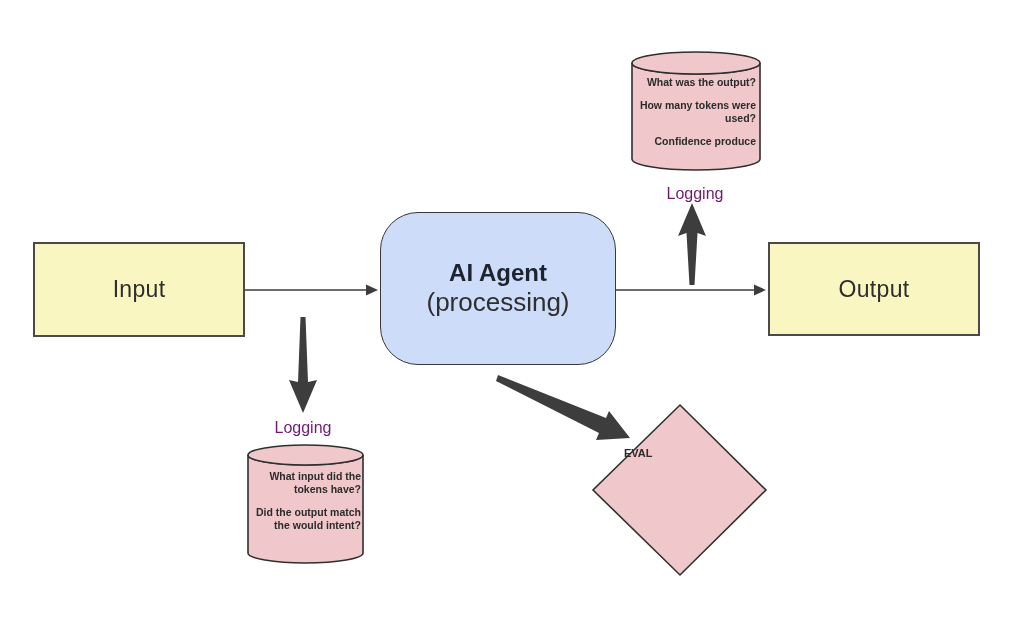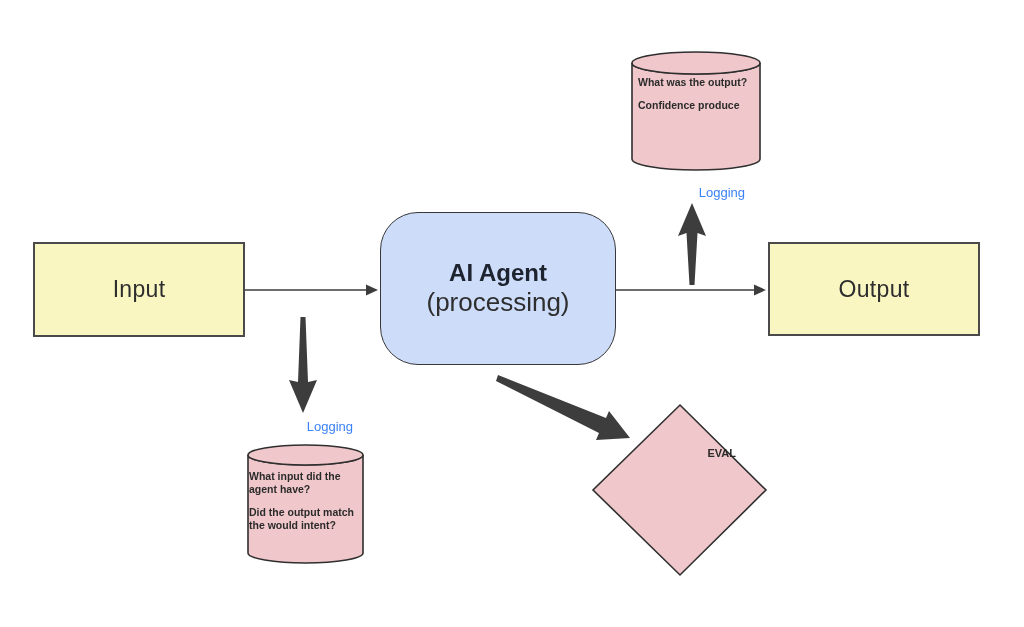--- a/index.html
+++ b/index.html
@@ -20,32 +20,32 @@
   .node{position:absolute;display:flex;flex-direction:column;align-items:center;justify-content:center;text-align:center}
   .rect-node{background:var(--yellow-fill,#f9f6c1);border:2px solid var(--box-stroke,#4a4a4a)}
   #node-input{left:33px;top:242px;width:212px;height:95px}
   #node-output{left:768px;top:242px;width:212px;height:94px}
   #node-agent{left:380px;top:212px;width:236px;height:153px;background:var(--blue-fill,#cddcf9);
               border:1.8px solid #383838;border-radius:38px}
   .node-label{font-size:23px;color:#2e2e2e;letter-spacing:.3px}
   .agent-title{font-size:24px;font-weight:bold;color:#1e2330}
   .agent-sub{font-size:26px;color:#2e2e2e}
 
-  .db-text{position:absolute;text-align:left;font-size:10.5px;font-weight:bold;
+  .db-text{position:absolute;text-align:right;font-size:10.5px;font-weight:bold;
            color:var(--text-color,#2b2b2b);line-height:1.25}
   .db-text p{margin:0 0 10px}
   .db-text p:last-child{margin-bottom:0}
   #db-output-text{left:638px;top:76px;width:118px}
   #db-input-text{left:249px;top:470px;width:112px}
 
-  .logging-label{position:absolute;font-size:13px;color:#3b82f6;text-align:right}
+  .logging-label{position:absolute;font-size:16px;color:#701a75;text-align:center}
   #logging-top{left:645px;top:185px;width:100px}
   #logging-bottom{left:253px;top:419px;width:100px}
 
-  #eval-text{position:absolute;left:624px;top:447px;width:112px;text-align:right;color:var(--text-color,#2b2b2b)}
+  #eval-text{position:absolute;left:624px;top:447px;width:112px;text-align:left;color:var(--text-color,#2b2b2b)}
   .eval-title{font-size:11px;font-weight:bold;margin-bottom:2px}
   .eval-body{font-size:11px;line-height:1.5}
 
   svg .shape{fill:var(--pink-fill,#f0c8cb);stroke:var(--shape-stroke,#2f2f2f);stroke-width:1.6}
   svg .conn{stroke:var(--arrow-color,#3d3d3d);stroke-width:1.6;fill:none}
   svg .head{fill:var(--arrow-color,#3d3d3d);stroke:none}
   svg .thick{fill:var(--arrow-color,#3d3d3d);stroke:none}
 </style>
 </head>
 <body>
@@ -87,29 +87,30 @@
     <span class="agent-title">AI Agent</span>
     <span class="agent-sub">(processing)</span>
   </div>
 
   <div class="node rect-node" id="node-output">
     <span class="node-label">Output</span>
   </div>
 
   <div class="db-text" id="db-output-text">
     <p>What was the output?</p>
+    <p>How many tokens were used?</p>
     <p>Confidence produce</p>
   </div>
 
   <div class="logging-label" id="logging-top">Logging</div>
 
   <div class="logging-label" id="logging-bottom">Logging</div>
 
   <div class="db-text" id="db-input-text">
-    <p>What input did the agent have?</p>
+    <p>What input did the tokens have?</p>
     <p>Did the output match the would intent?</p>
   </div>
 
   <div id="eval-text">
     <div class="eval-title">EVAL</div>
   </div>
 
 </div>
 
 </body></html>

